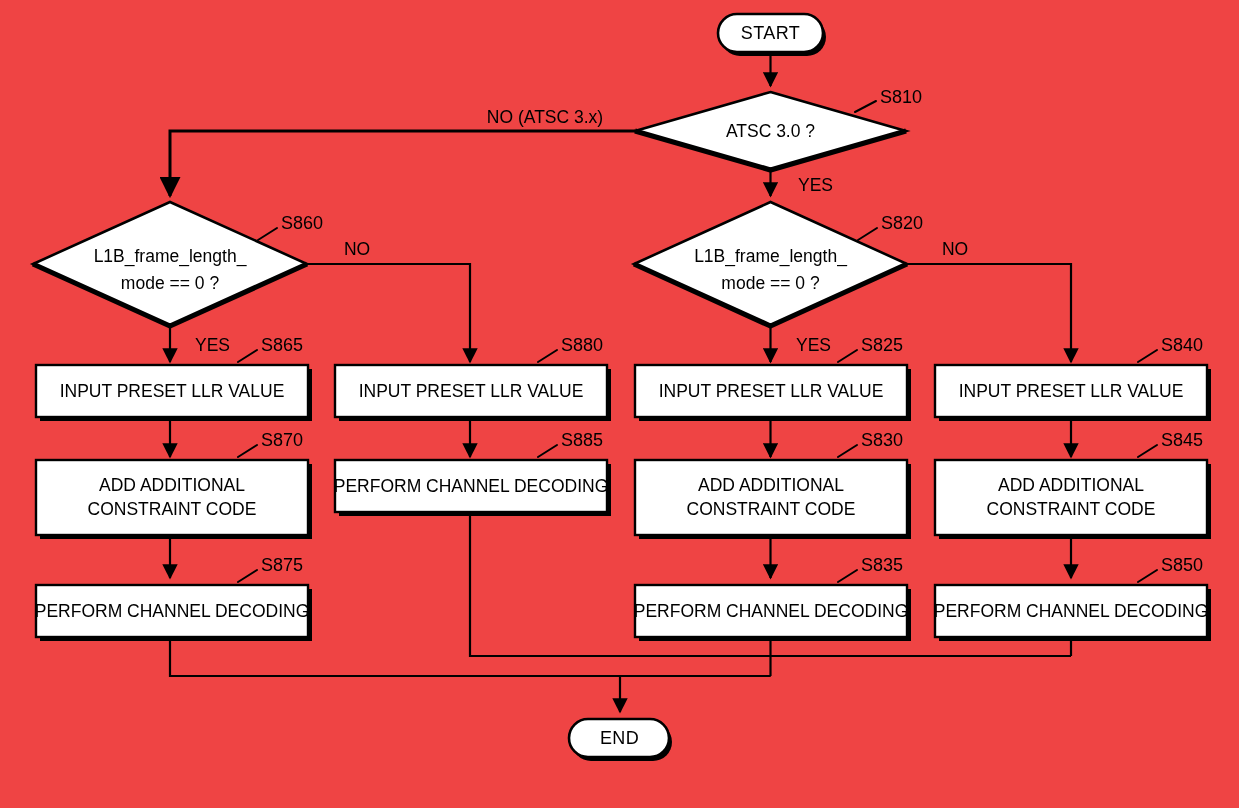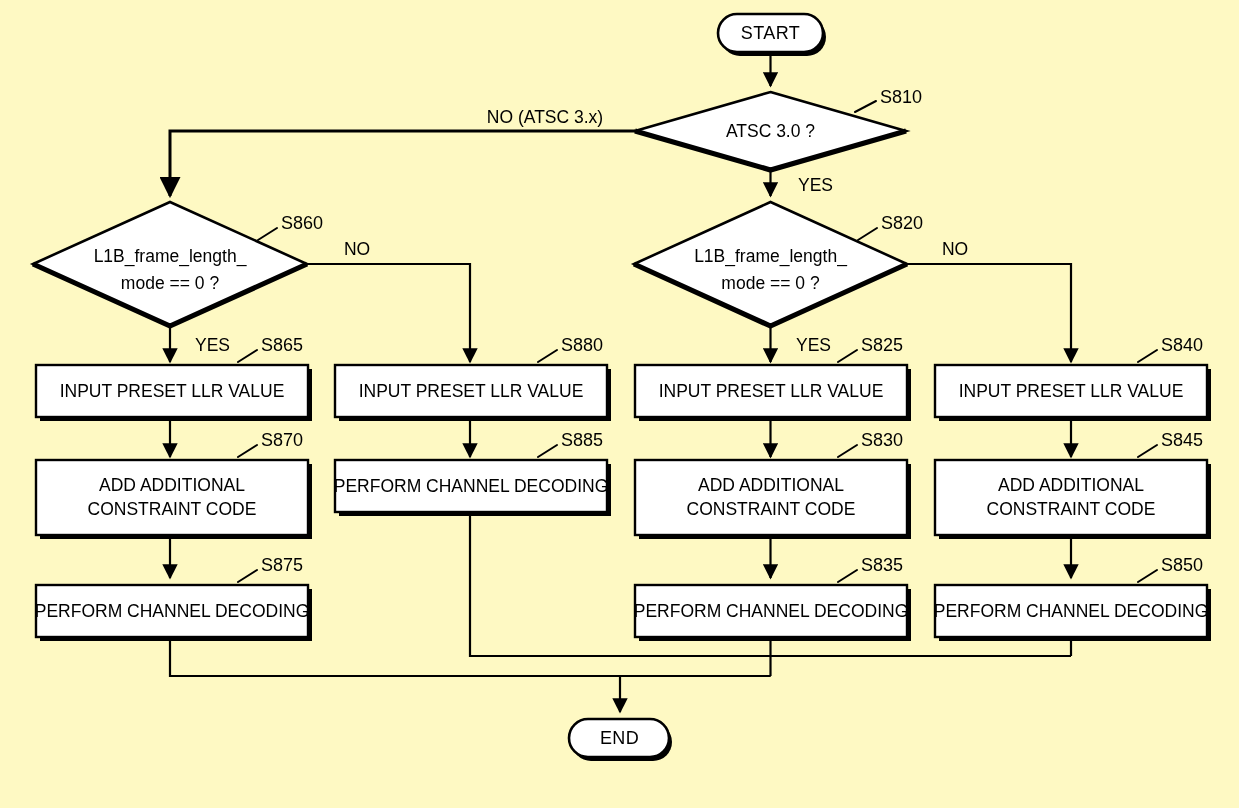--- a/index.html
+++ b/index.html
@@ -8,21 +8,21 @@
     padding: 0;
     background: #ffffff;
   }
   body {
     font-family: "Liberation Sans", sans-serif;
   }
   #diagram-root {
     position: relative;
     width: 1239px;
     height: 808px;
-    background: #fef9c3;
+    background: #ef4444;
     overflow: hidden;
   }
   svg#flow {
     display: block;
     width: 1240px;
     height: 808px;
   }
   .node-shape {
     fill: #ffffff;
     stroke: #000000;

